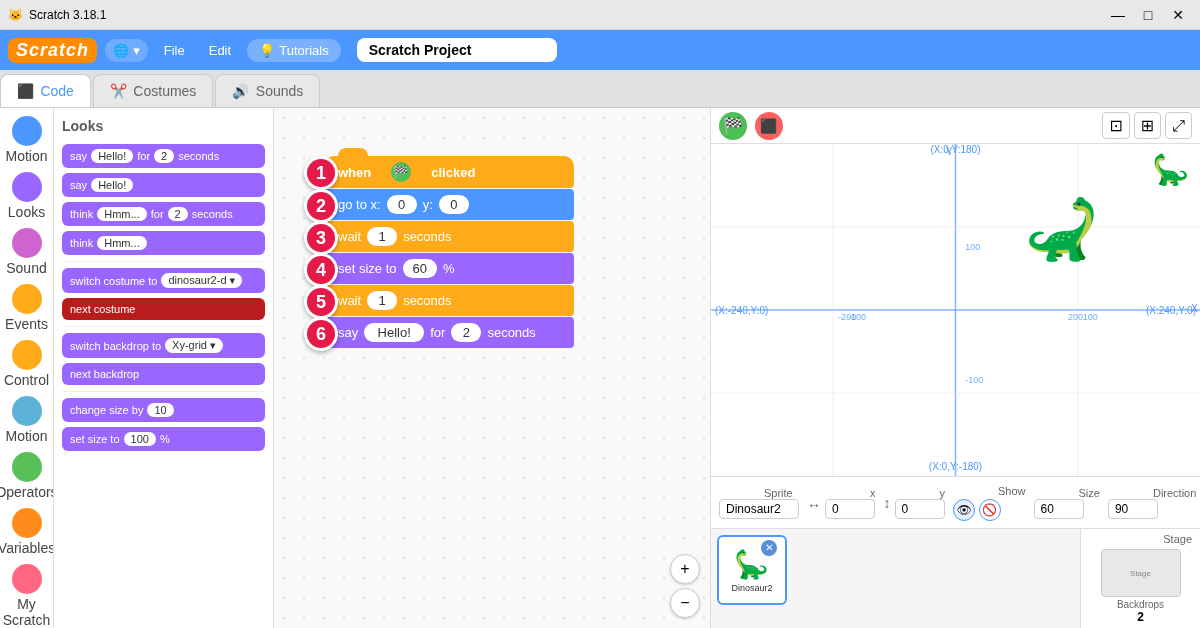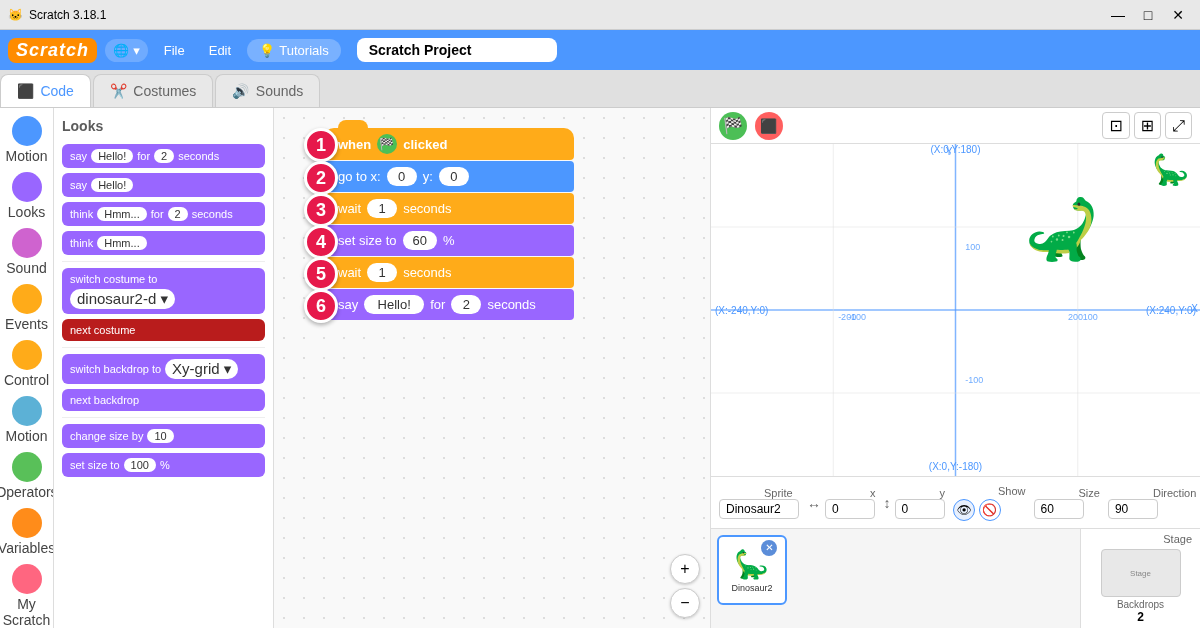--- a/index.html
+++ b/index.html
@@ -170,21 +170,21 @@
       border-radius: 12px;
       padding: 1px 7px;
       color: #333;
       font-size: 11px;
     }
     .block-dropdown {
       background: white;
       border-radius: 12px;
       padding: 1px 7px;
       color: #333;
-      font-size: 15px;
+      font-size: 11px;
       display: flex;
       align-items: center;
       gap: 2px;
     }
     .separator { height: 1px; background: #eee; margin: 6px 0; }
 
     
     #script-area {
       flex: 1;
       background: #f9f9f9;
@@ -303,23 +303,24 @@
 
     .sb-hat {
       background: #ffab19;
       border-radius: 10px 10px 4px 4px;
       padding: 6px 14px;
       color: white;
       font-size: 13px;
       font-weight: bold;
       display: flex;
       align-items: center;
-      gap: 6px;
+      gap: 20px;
       min-width: 180px;
       position: relative;
+      margin-top: 28px;
     }
     .sb-hat::before {
       content: '';
       position: absolute;
       top: -8px;
       left: 14px;
       width: 30px;
       height: 16px;
       background: #ffab19;
       border-radius: 8px 8px 0 0;

